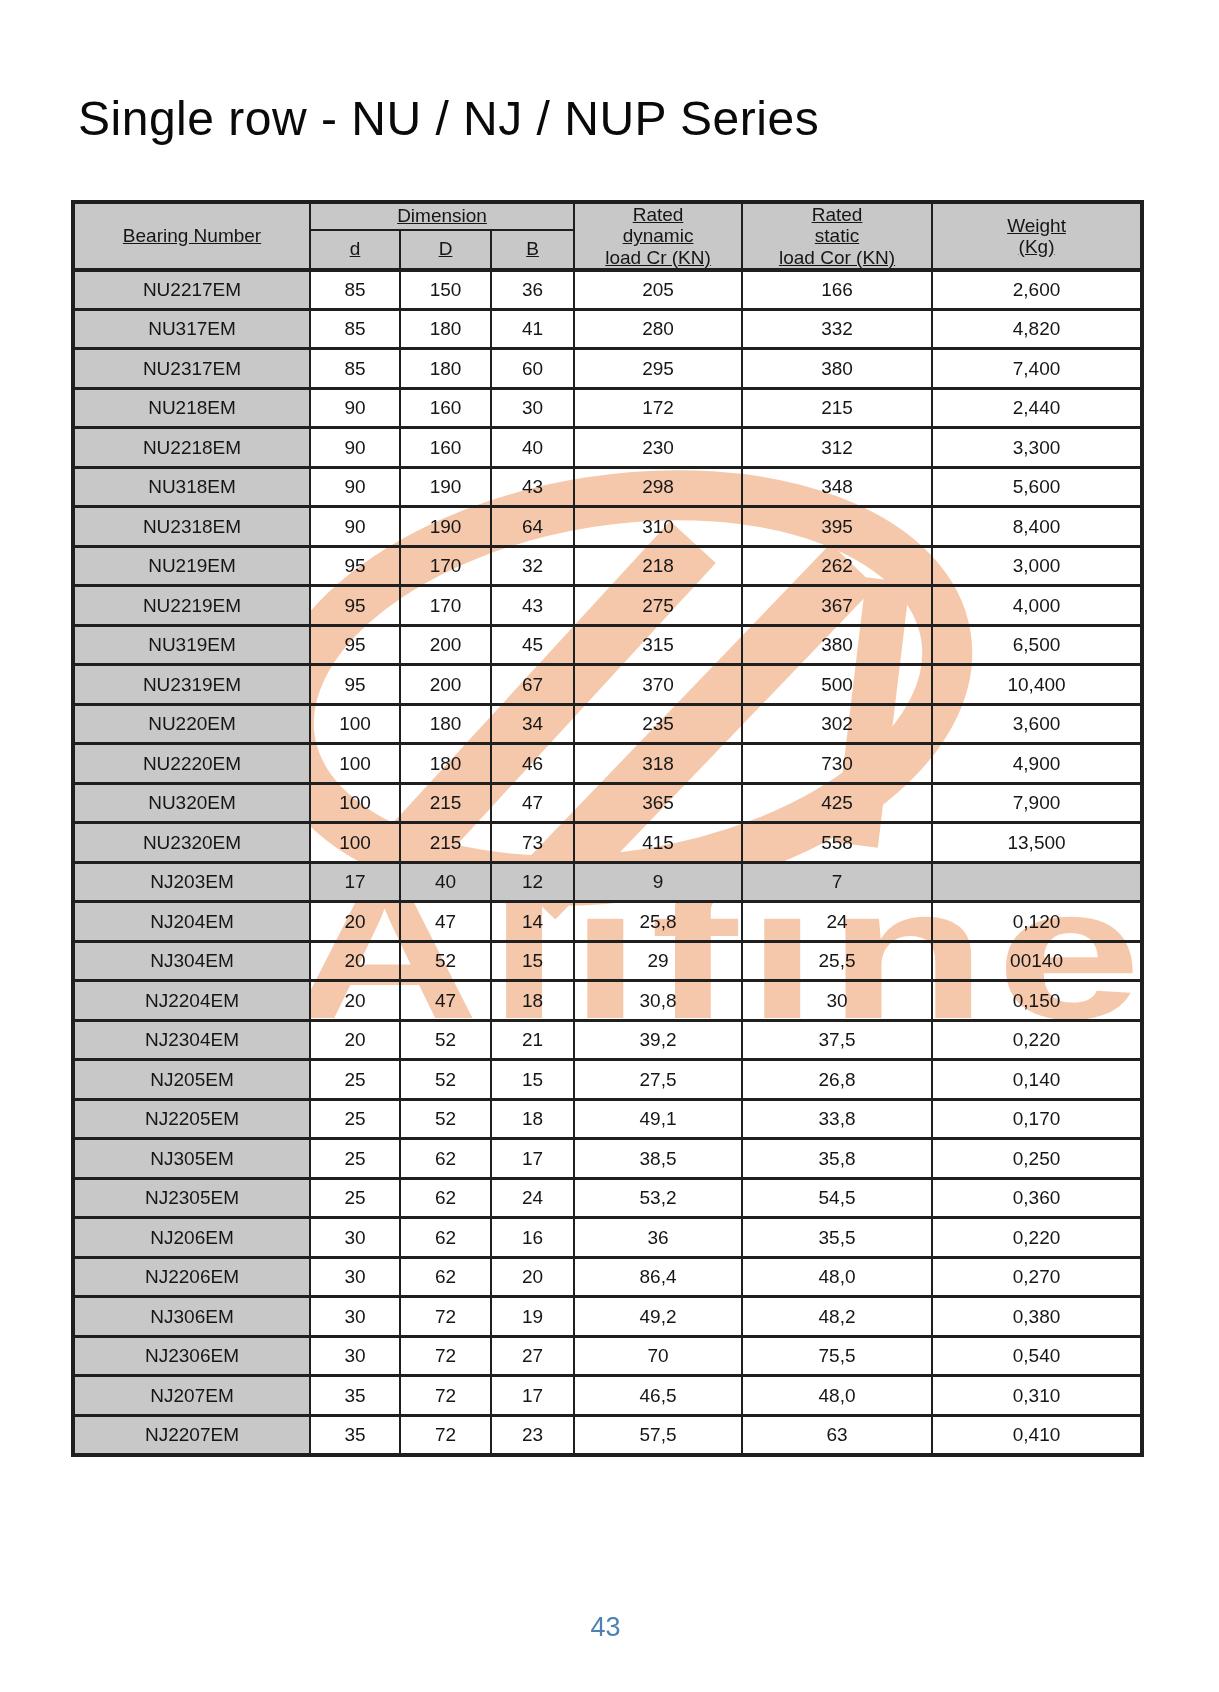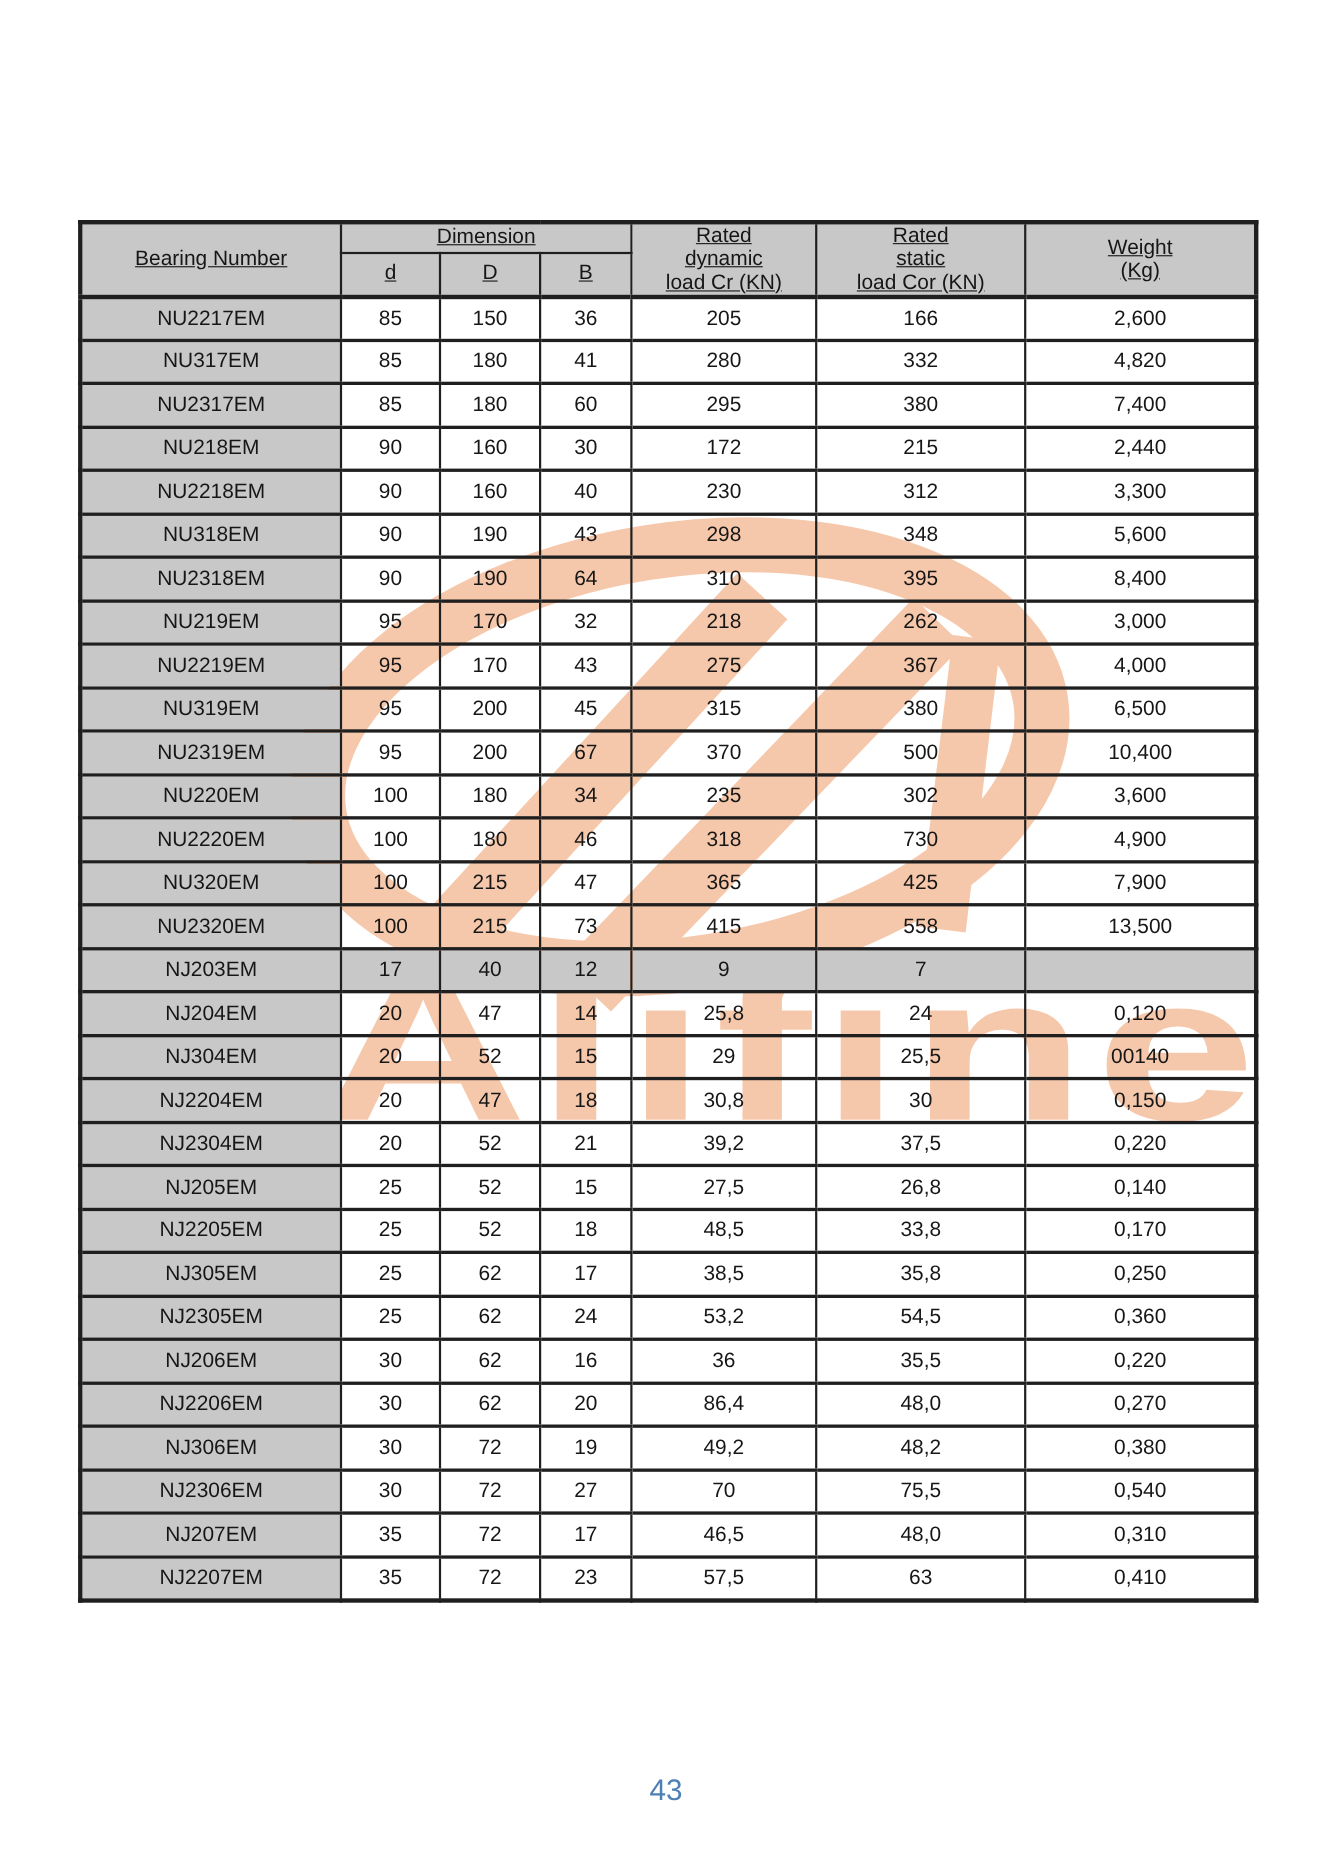--- a/index.html
+++ b/index.html
@@ -50,20 +50,21 @@
   .pre{white-space:pre-line;line-height:1.12;}
   .page-number{
     position:absolute;left:71px;top:1612px;width:1069px;
     text-align:center;font-size:27px;color:var(--page_blue);z-index:1;
   }
 </style>
 </head>
 <body>
 
 <div class="page-title">
+  <div class="line2">Single row - NU / NJ / NUP Series</div>
 </div>
 
 <svg class="watermark" viewBox="0 0 960 640" aria-hidden="true">
   <g style="opacity:0.9">
     <ellipse cx="390" cy="258" rx="332" ry="188" fill="none" stroke="var(--watermark_color)" stroke-width="50" transform="rotate(-9 390 258)"></ellipse>
     <path d="M150 455 L465 112" stroke="var(--watermark_color)" stroke-width="62" fill="none"></path>
     <path d="M305 468 L625 135" stroke="var(--watermark_color)" stroke-width="62" fill="none"></path>
     <path d="M660 150 L628 415" stroke="var(--watermark_color)" stroke-width="44" fill="none"></path>
     <text x="492" y="588" text-anchor="middle" font-size="188" font-weight="bold" letter-spacing="6" textLength="860" lengthAdjust="spacingAndGlyphs" fill="var(--watermark_color)" font-family="Liberation Sans, DejaVu Sans, sans-serif">Alifine</text>
   </g>
@@ -286,21 +287,21 @@
     <td>15</td>
     <td>27,5</td>
     <td>26,8</td>
     <td>0,140</td>
   </tr>
       <tr>
     <td class="bearing">NJ2205EM</td>
     <td>25</td>
     <td>52</td>
     <td>18</td>
-    <td>48,5</td>
+    <td>49,1</td>
     <td>33,8</td>
     <td>0,170</td>
   </tr>
       <tr>
     <td class="bearing">NJ305EM</td>
     <td>25</td>
     <td>62</td>
     <td>17</td>
     <td>38,5</td>
     <td>35,8</td>

